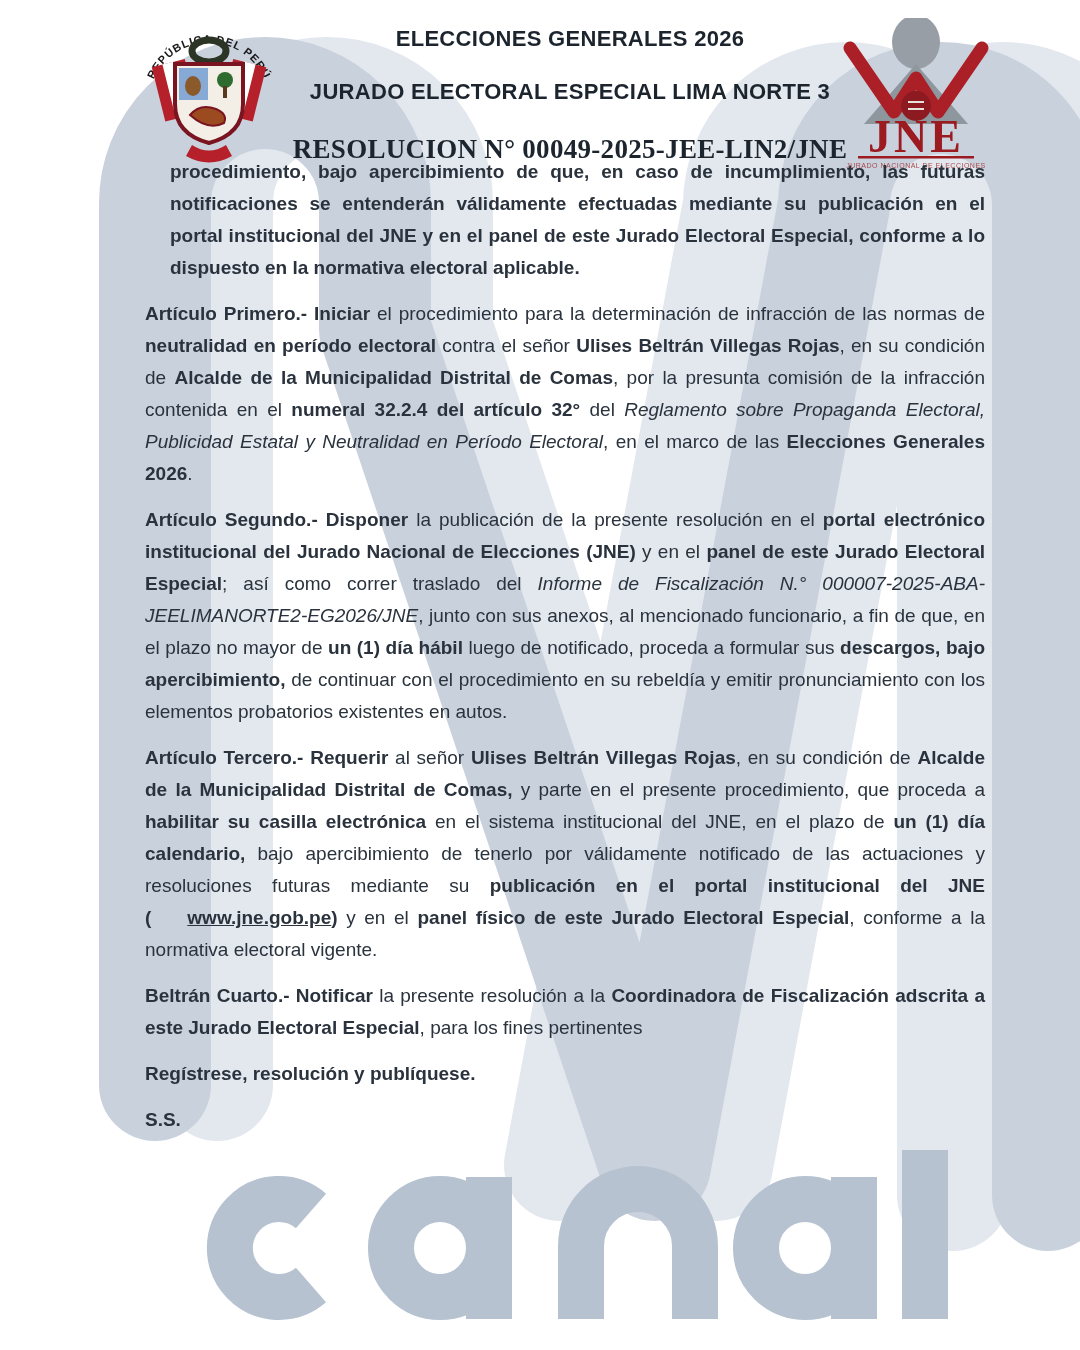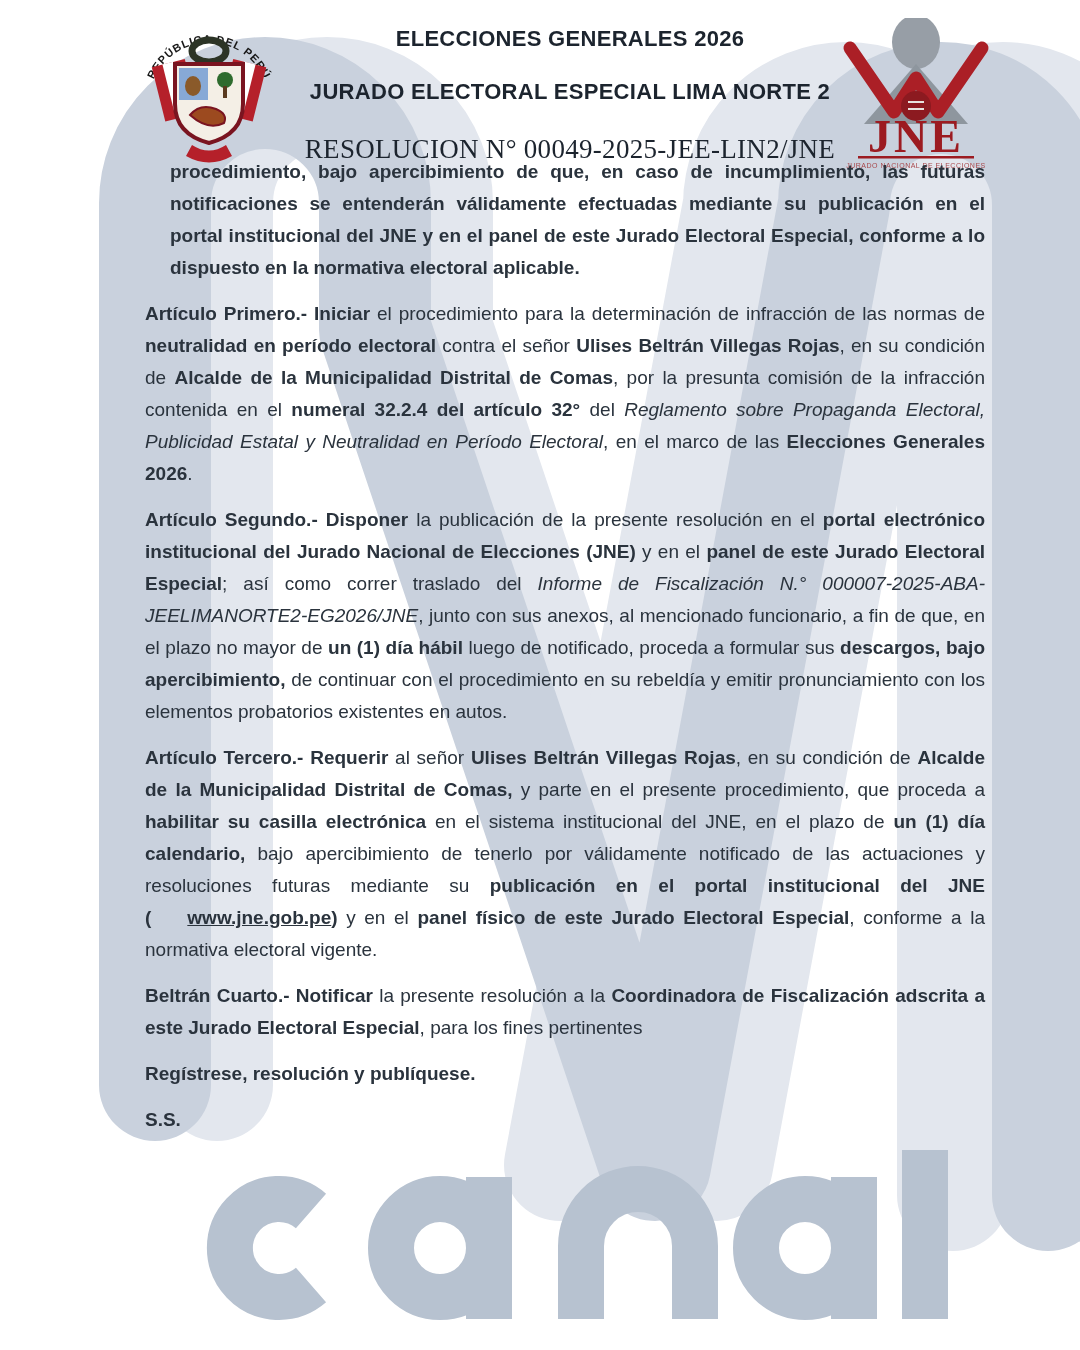--- a/index.html
+++ b/index.html
@@ -17,21 +17,21 @@
   .titles{
     position:absolute;left:250px;top:26px;width:640px;
     text-align:center;z-index:2;color:var(--heading,#1c242e);
   }
   .t1,.t2{
     font-weight:700;font-size:22px;letter-spacing:.3px;
     font-family:"Liberation Sans","DejaVu Sans",sans-serif;
   }
   .t2{margin-top:27px;}
   .t3{
-    margin-top:29px;font-weight:400;font-size:27px;letter-spacing:.3px;
+    margin-top:29px;font-weight:700;font-size:27px;letter-spacing:.3px;
     font-family:"Liberation Serif","DejaVu Serif",serif;
   }
   .body-text{
     position:absolute;left:145px;top:156px;width:840px;z-index:2;
     color:var(--text,#2a333d);
   }
   .body-text p{
     margin:0 0 14px 0;
     font-size:19px;line-height:32px;
     text-align:justify;
@@ -100,21 +100,21 @@
     <path d="M 22,30 L 66,94 L 88,60 L 110,94 L 154,30" fill="none" stroke="#ab1f26" stroke-width="13" stroke-linecap="round" stroke-linejoin="round"></path>
     <circle cx="88" cy="88" r="15" fill="#8c1a20"></circle>
     <path d="M 80,84 L 96,84 M 80,91 L 96,91" stroke="#e8e2df" stroke-width="2"></path>
     <text x="88" y="134" text-anchor="middle" font-size="46" font-weight="bold" letter-spacing="3" style="fill:var(--jne_red,#9c1b21);" font-family="Liberation Serif, DejaVu Serif, serif">JNE</text>
     <rect x="30" y="138" width="116" height="2.5" style="fill:var(--jne_red,#9c1b21);"></rect>
     <text x="88" y="150" text-anchor="middle" font-size="7" letter-spacing="0.5" fill="#a8484c" font-family="Liberation Sans, DejaVu Sans, sans-serif">JURADO NACIONAL DE ELECCIONES</text>
   </svg>
 
   <div class="titles">
     <div class="t1">ELECCIONES GENERALES 2026</div>
-    <div class="t2">JURADO ELECTORAL ESPECIAL LIMA NORTE 2</div>
+    <div class="t2">JURADO ELECTORAL ESPECIAL LIMA NORTE 3</div>
     <div class="t3">RESOLUCION N° 00049-2025-JEE-LIN2/JNE</div>
   </div>
 
   <main class="body-text">
       <p class="indent boldpara"><span>procedimiento, bajo apercibimiento de que, en caso de incumplimiento, las futuras notificaciones se entenderán válidamente efectuadas mediante su publicación en el portal institucional del JNE y en el panel de este Jurado Electoral Especial, conforme a lo dispuesto en la normativa electoral aplicable.</span></p>
       <p><span class="b">Artículo Primero.- Iniciar</span><span> el procedimiento para la determinación de infracción de las normas de </span><span class="b">neutralidad en período electoral</span><span> contra el señor </span><span class="b">Ulises Beltrán Villegas Rojas</span><span>, en su condición de </span><span class="b">Alcalde de la Municipalidad Distrital de Comas</span><span>, por la presunta comisión de la infracción contenida en el </span><span class="b">numeral 32.2.4 del artículo 32°</span><span> del </span><span class="i">Reglamento sobre Propaganda Electoral, Publicidad Estatal y Neutralidad en Período Electoral</span><span>, en el marco de las </span><span class="b">Elecciones Generales 2026</span><span>.</span></p>
       <p><span class="b">Artículo Segundo.- Disponer</span><span> la publicación de la presente resolución en el </span><span class="b">portal electrónico institucional del Jurado Nacional de Elecciones (JNE)</span><span> y en el </span><span class="b">panel de este Jurado Electoral Especial</span><span>; así como correr traslado del </span><span class="i">Informe de Fiscalización N.° 000007-2025-ABA-JEELIMANORTE2-EG2026/JNE</span><span>, junto con sus anexos, al mencionado funcionario, a fin de que, en el plazo no mayor de </span><span class="b">un (1) día hábil</span><span> luego de notificado, proceda a formular sus </span><span class="b">descargos, bajo apercibimiento,</span><span> de continuar con el procedimiento en su rebeldía y emitir pronunciamiento con los elementos probatorios existentes en autos.</span></p>
       <p><span class="b">Artículo Tercero.- Requerir</span><span> al señor </span><span class="b">Ulises Beltrán Villegas Rojas</span><span>, en su condición de </span><span class="b">Alcalde de la Municipalidad Distrital de Comas,</span><span> y parte en el presente procedimiento, que proceda a </span><span class="b">habilitar su casilla electrónica</span><span> en el sistema institucional del JNE, en el plazo de </span><span class="b">un (1) día calendario,</span><span> bajo apercibimiento de tenerlo por válidamente notificado de las actuaciones y resoluciones futuras mediante su </span><span class="b">publicación en el portal institucional del JNE (</span><span class="b u">www.jne.gob.pe</span><span class="b">)</span><span> y en el </span><span class="b">panel físico de este Jurado Electoral Especial</span><span>, conforme a la normativa electoral vigente.</span></p>
       <p><span class="b">Beltrán Cuarto.- Notificar</span><span> la presente resolución a la </span><span class="b">Coordinadora de Fiscalización adscrita a este Jurado Electoral Especial</span><span>, para los fines pertinentes</span></p>
       <p><span class="b">Regístrese, resolución y publíquese.</span></p>

